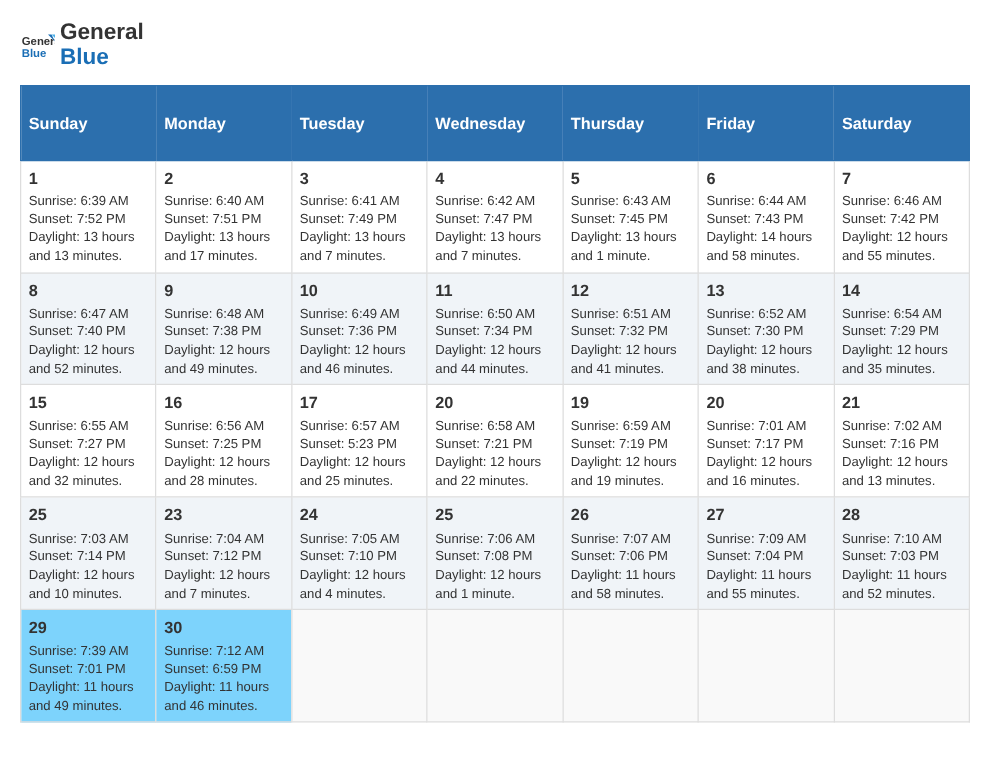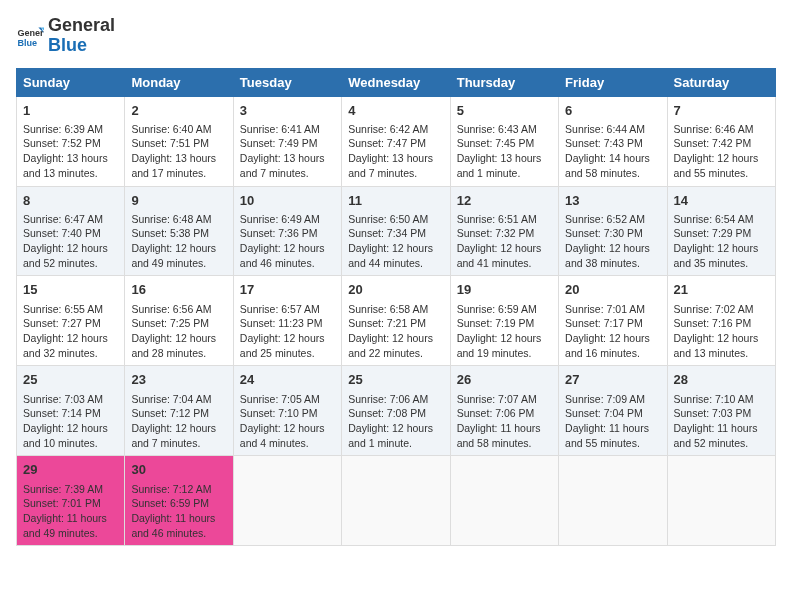--- a/index.html
+++ b/index.html
@@ -48,21 +48,21 @@
     }
     table {
       width: 100%;
       border-collapse: collapse;
       table-layout: fixed;
     }
     th {
       background-color: #2c6fad;
       color: white;
       text-align: left;
-      padding: 6px 6px;
+      padding: 22px 6px;
       font-size: 13px;
       font-weight: bold;
       border: 1px solid #2c6fad;
     }
     td {
       vertical-align: top;
       padding: 5px 6px;
       font-size: 10.5px;
       color: #333;
       border: 1px solid #ddd;
@@ -72,21 +72,21 @@
     tr:nth-child(even) td {
       background-color: #f0f4f8;
     }
     .day-num {
       font-size: 13px;
       font-weight: bold;
       display: block;
       margin-bottom: 2px;
     }
     .empty td {
-      background: #ec4899;
+      background: #7dd3fc;
     }
   </style>
 </head>
 <body>
 
 <div class="header-area">
   <div class="logo">
     <svg class="logo-icon" viewBox="0 0 40 40" xmlns="http://www.w3.org/2000/svg">
       <text x="2" y="20" font-size="13" font-weight="bold" fill="#333">General</text>
       <text x="2" y="34" font-size="13" font-weight="bold" fill="#1a6eb5">Blue</text>
@@ -123,31 +123,31 @@
         <td><span class="day-num">1</span><span>Sunrise: 6:39 AM</span><br><span>Sunset: 7:52 PM</span><br><span>Daylight: 13 hours and 13 minutes.</span></td>
         <td><span class="day-num">2</span><span>Sunrise: 6:40 AM</span><br><span>Sunset: 7:51 PM</span><br><span>Daylight: 13 hours and 17 minutes.</span></td>
         <td><span class="day-num">3</span><span>Sunrise: 6:41 AM</span><br><span>Sunset: 7:49 PM</span><br><span>Daylight: 13 hours and 7 minutes.</span></td>
         <td><span class="day-num">4</span><span>Sunrise: 6:42 AM</span><br><span>Sunset: 7:47 PM</span><br><span>Daylight: 13 hours and 7 minutes.</span></td>
         <td><span class="day-num">5</span><span>Sunrise: 6:43 AM</span><br><span>Sunset: 7:45 PM</span><br><span>Daylight: 13 hours and 1 minute.</span></td>
         <td><span class="day-num">6</span><span>Sunrise: 6:44 AM</span><br><span>Sunset: 7:43 PM</span><br><span>Daylight: 14 hours and 58 minutes.</span></td>
         <td><span class="day-num">7</span><span>Sunrise: 6:46 AM</span><br><span>Sunset: 7:42 PM</span><br><span>Daylight: 12 hours and 55 minutes.</span></td>
       </tr>
       <tr>
         <td><span class="day-num">8</span><span>Sunrise: 6:47 AM</span><br><span>Sunset: 7:40 PM</span><br><span>Daylight: 12 hours and 52 minutes.</span></td>
-        <td><span class="day-num">9</span><span>Sunrise: 6:48 AM</span><br><span>Sunset: 5:38 PM</span><br><span>Daylight: 12 hours and 49 minutes.</span></td>
+        <td><span class="day-num">9</span><span>Sunrise: 6:48 AM</span><br><span>Sunset: 7:38 PM</span><br><span>Daylight: 12 hours and 49 minutes.</span></td>
         <td><span class="day-num">10</span><span>Sunrise: 6:49 AM</span><br><span>Sunset: 7:36 PM</span><br><span>Daylight: 12 hours and 46 minutes.</span></td>
         <td><span class="day-num">11</span><span>Sunrise: 6:50 AM</span><br><span>Sunset: 7:34 PM</span><br><span>Daylight: 12 hours and 44 minutes.</span></td>
         <td><span class="day-num">12</span><span>Sunrise: 6:51 AM</span><br><span>Sunset: 7:32 PM</span><br><span>Daylight: 12 hours and 41 minutes.</span></td>
         <td><span class="day-num">13</span><span>Sunrise: 6:52 AM</span><br><span>Sunset: 7:30 PM</span><br><span>Daylight: 12 hours and 38 minutes.</span></td>
         <td><span class="day-num">14</span><span>Sunrise: 6:54 AM</span><br><span>Sunset: 7:29 PM</span><br><span>Daylight: 12 hours and 35 minutes.</span></td>
       </tr>
       <tr>
         <td><span class="day-num">15</span><span>Sunrise: 6:55 AM</span><br><span>Sunset: 7:27 PM</span><br><span>Daylight: 12 hours and 32 minutes.</span></td>
         <td><span class="day-num">16</span><span>Sunrise: 6:56 AM</span><br><span>Sunset: 7:25 PM</span><br><span>Daylight: 12 hours and 28 minutes.</span></td>
-        <td><span class="day-num">17</span><span>Sunrise: 6:57 AM</span><br><span>Sunset: 11:23 PM</span><br><span>Daylight: 12 hours and 25 minutes.</span></td>
+        <td><span class="day-num">17</span><span>Sunrise: 6:57 AM</span><br><span>Sunset: 5:23 PM</span><br><span>Daylight: 12 hours and 25 minutes.</span></td>
         <td><span class="day-num">20</span><span>Sunrise: 6:58 AM</span><br><span>Sunset: 7:21 PM</span><br><span>Daylight: 12 hours and 22 minutes.</span></td>
         <td><span class="day-num">19</span><span>Sunrise: 6:59 AM</span><br><span>Sunset: 7:19 PM</span><br><span>Daylight: 12 hours and 19 minutes.</span></td>
         <td><span class="day-num">20</span><span>Sunrise: 7:01 AM</span><br><span>Sunset: 7:17 PM</span><br><span>Daylight: 12 hours and 16 minutes.</span></td>
         <td><span class="day-num">21</span><span>Sunrise: 7:02 AM</span><br><span>Sunset: 7:16 PM</span><br><span>Daylight: 12 hours and 13 minutes.</span></td>
       </tr>
       <tr>
         <td><span class="day-num">25</span><span>Sunrise: 7:03 AM</span><br><span>Sunset: 7:14 PM</span><br><span>Daylight: 12 hours and 10 minutes.</span></td>
         <td><span class="day-num">23</span><span>Sunrise: 7:04 AM</span><br><span>Sunset: 7:12 PM</span><br><span>Daylight: 12 hours and 7 minutes.</span></td>
         <td><span class="day-num">24</span><span>Sunrise: 7:05 AM</span><br><span>Sunset: 7:10 PM</span><br><span>Daylight: 12 hours and 4 minutes.</span></td>
         <td><span class="day-num">25</span><span>Sunrise: 7:06 AM</span><br><span>Sunset: 7:08 PM</span><br><span>Daylight: 12 hours and 1 minute.</span></td>

